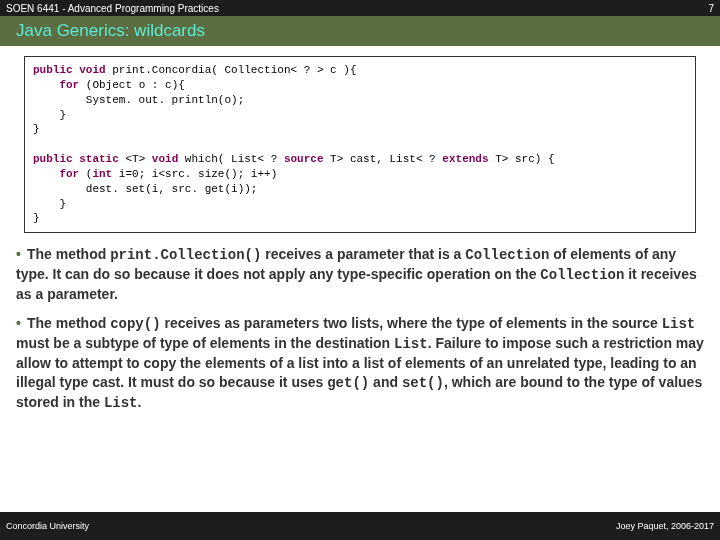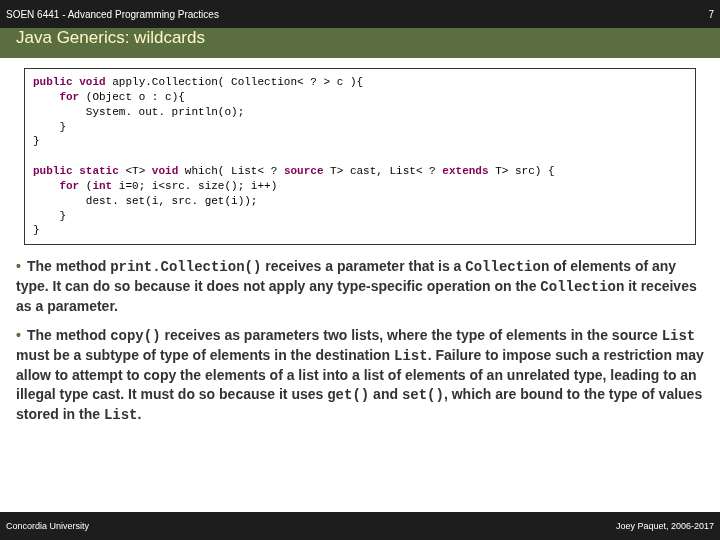--- a/index.html
+++ b/index.html
@@ -5,34 +5,35 @@
   * { box-sizing: border-box; margin: 0; padding: 0; }
   body {
     width: 720px;
     height: 540px;
     font-family: "Segoe UI", Arial, sans-serif;
     background: #fff;
     position: relative;
     overflow: hidden;
   }
   .header {
-    height: 28px;
+    height: 16px;
     background: #1d1d1d;
     color: #fff;
     display: flex;
     justify-content: space-between;
     align-items: center;
     padding: 0 6px;
     font-size: 10px;
   }
   .title-bar {
     height: 30px;
     background: #5a6e41;
-    color: #fef9c3;
+    color: #5eead4;
     display: flex;
+    align-items: center;
     padding-left: 16px;
     font-size: 17px;
     font-weight: 300;
   }
   .code-block {
     margin: 10px 24px 12px 24px;
     border: 1px solid #333;
     background: #fff;
     padding: 6px 8px;
     font-family: "Consolas", "Courier New", monospace;
@@ -80,21 +81,21 @@
 
 <div class="header">
   <span>SOEN 6441 - Advanced Programming Practices</span>
   <span>7</span>
 </div>
 
 <div class="title-bar">
   <span>Java Generics: wildcards</span>
 </div>
 
-<div class="code-block"><span class="kw">public</span> <span class="kw">void</span> <span>apply.Collection(</span> <span>Collection&lt; ? &gt;</span><span> c ){</span>
+<div class="code-block"><span class="kw">public</span> <span class="kw">void</span> <span>print.Concordia(</span> <span>Collection&lt; ? &gt;</span><span> c ){</span>
     <span class="kw">for</span><span> (</span><span>Object</span><span> o : c){</span>
 <span>        System. out. println(o);</span>
 <span>    }</span>
 <span>}</span>
 <span> </span>
 <span class="kw">public</span> <span class="kw">static</span><span> &lt;T&gt; </span><span class="kw">void</span><span> which( </span><span>List&lt; ?</span><span class="kw"> source </span><span>T&gt;</span><span> cast, </span><span>List&lt; ?</span><span class="kw"> extends </span><span>T&gt;</span><span> src) {</span>
     <span class="kw">for</span><span> (</span><span class="kw">int</span><span> i=0; i&lt;src. size(); i++)</span>
 <span>        dest. set(i, src. get(i));</span>
 <span>    }</span>
 <span>}</span></div>

